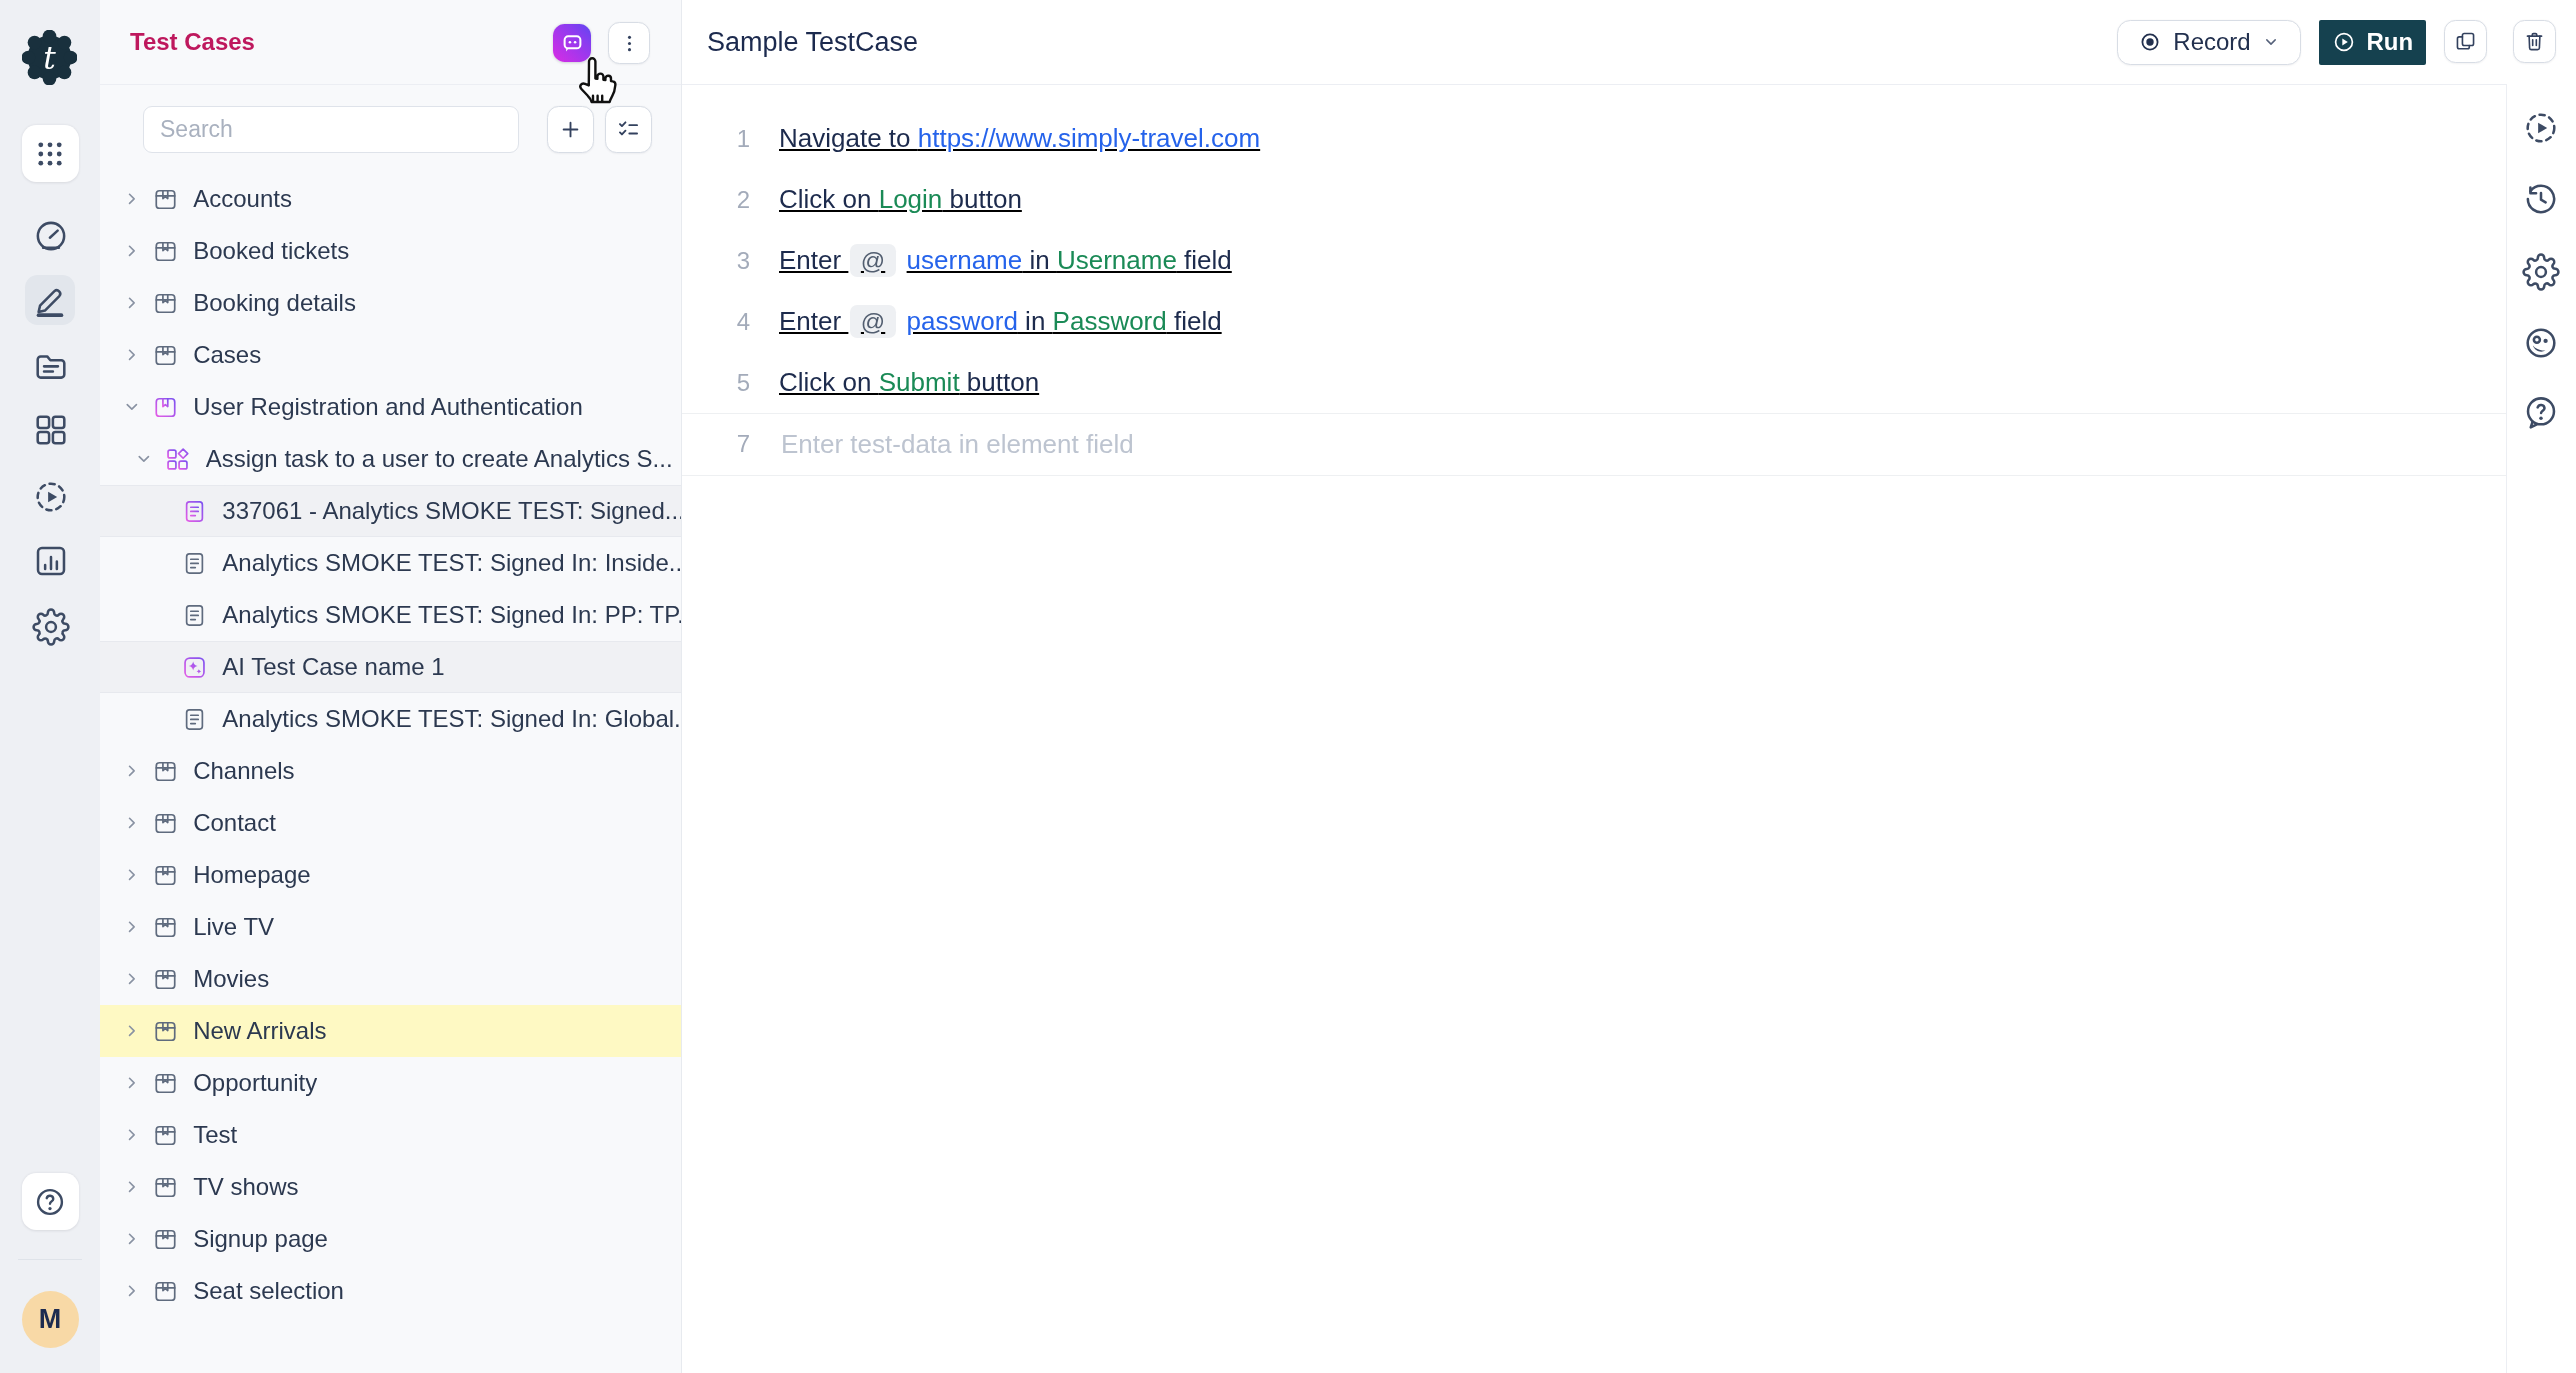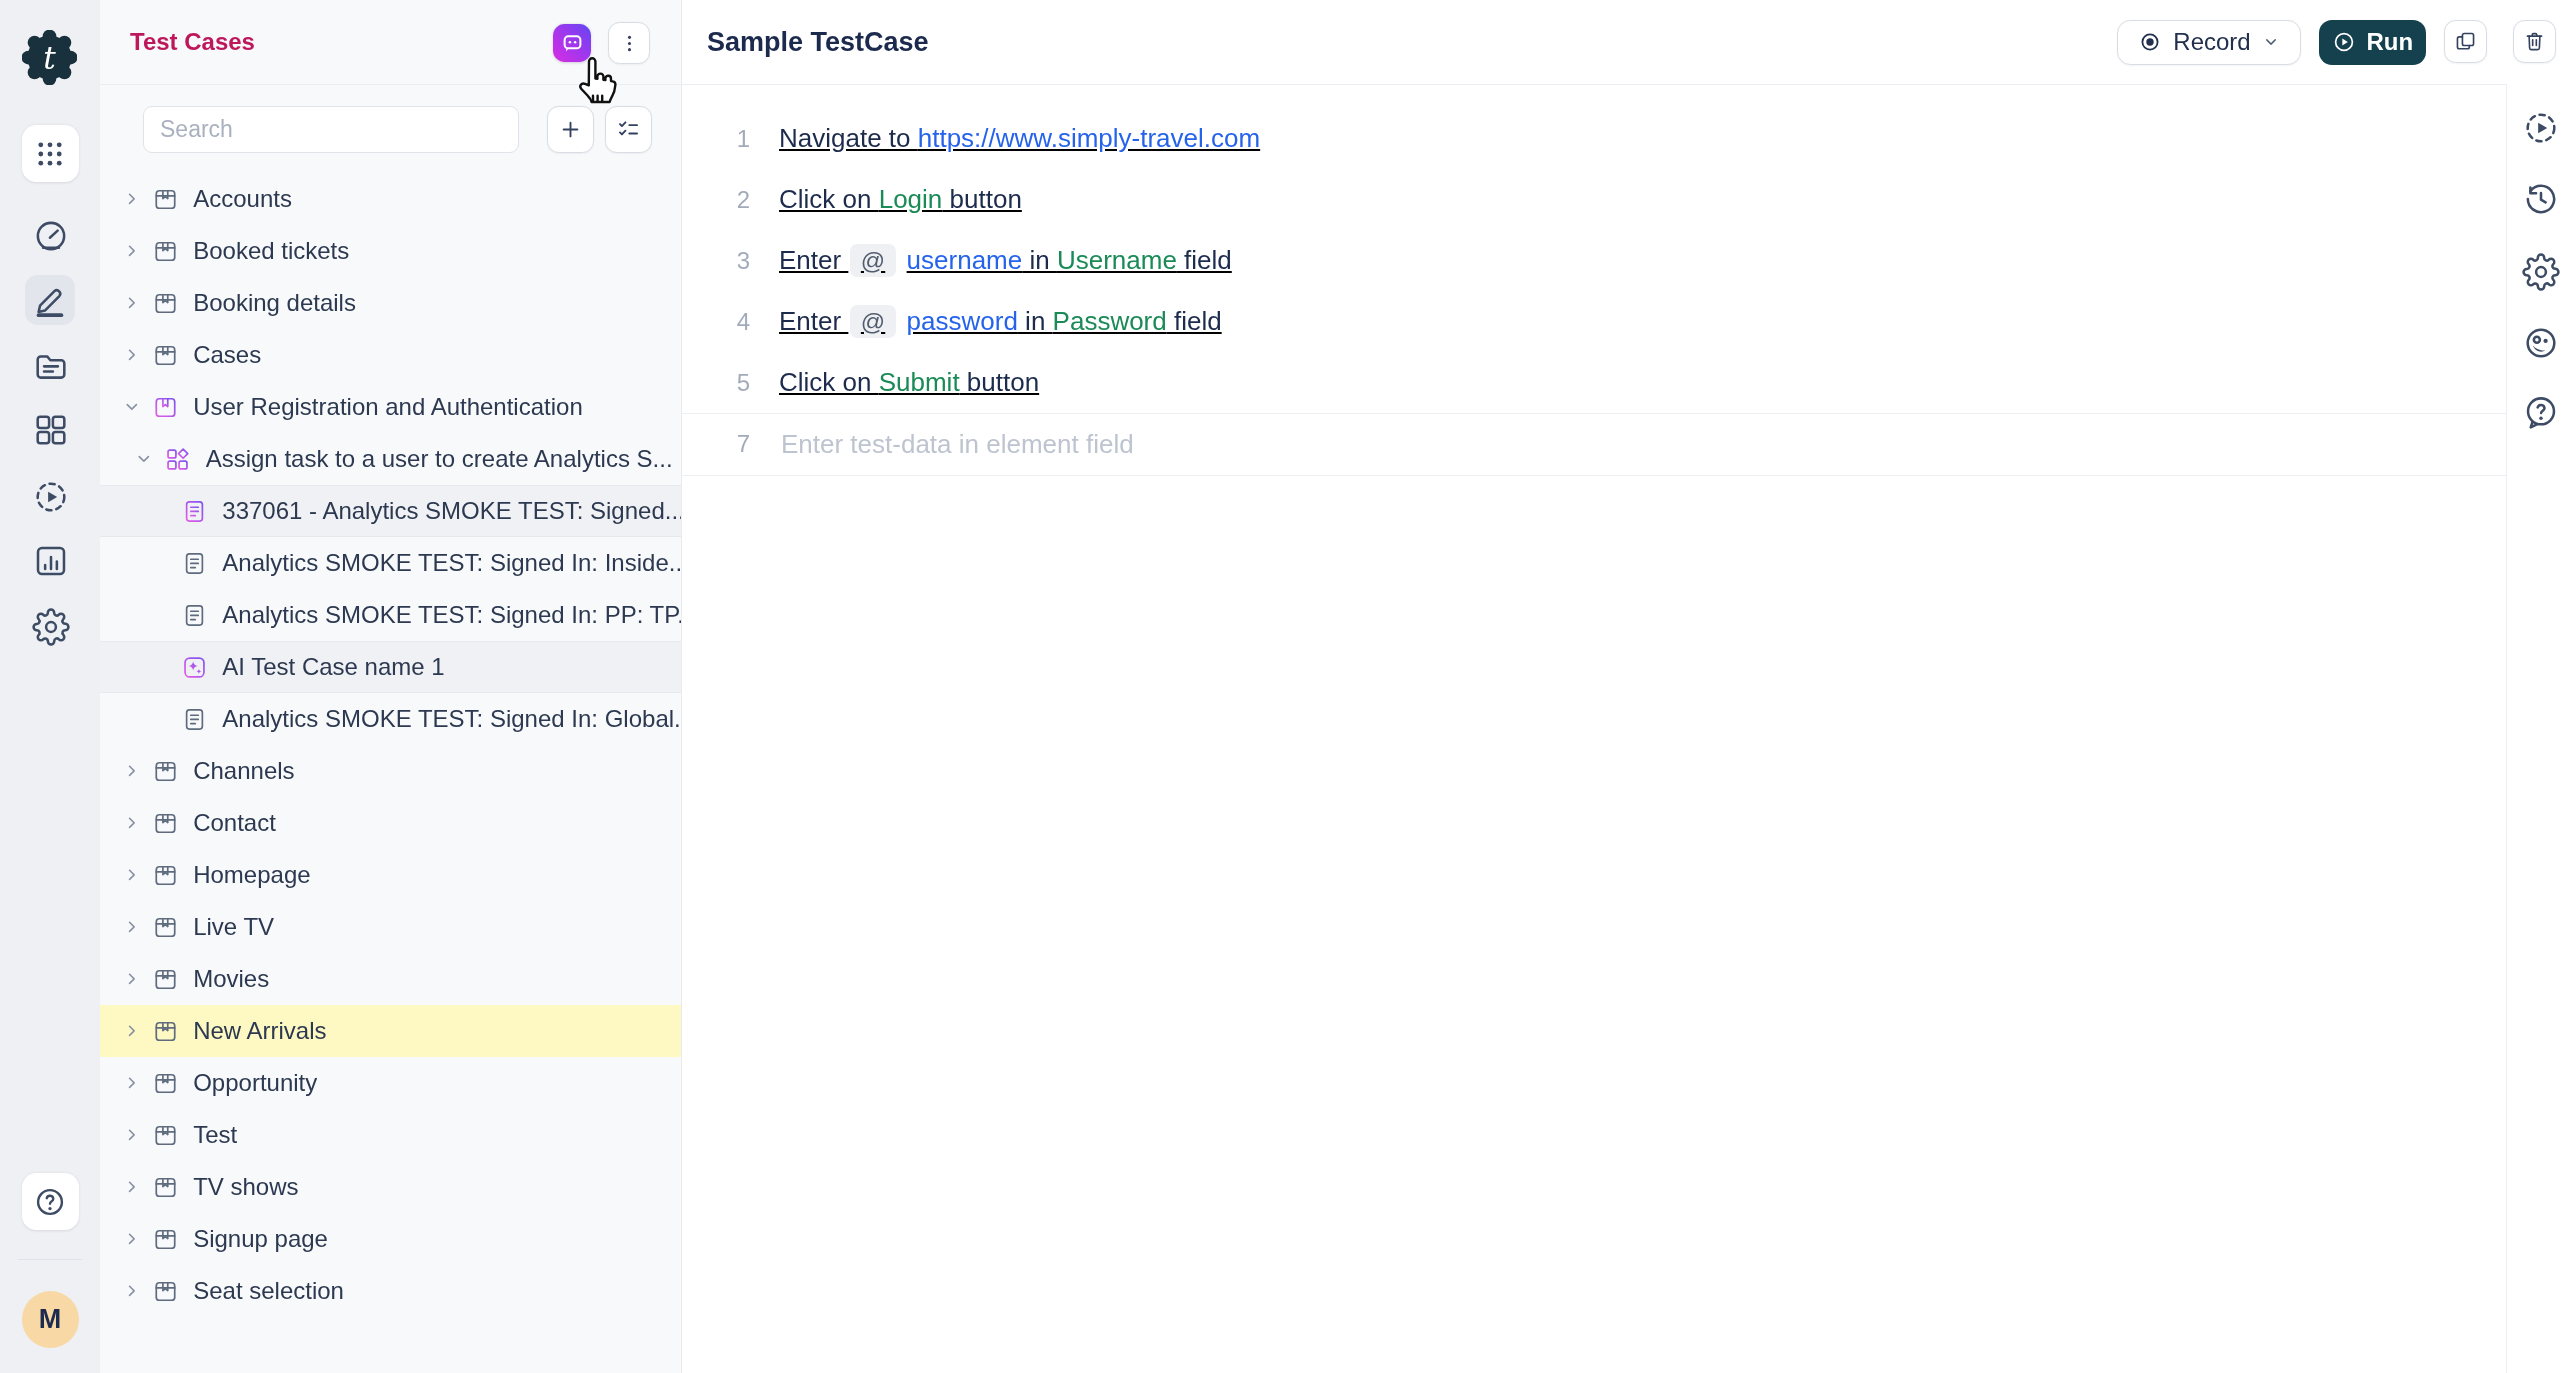--- a/index.html
+++ b/index.html
@@ -50,28 +50,28 @@
   .trow.lvl2{padding-left:81px;}
   .trow.hl{background:#f0f1f4;box-shadow:inset 0 0.9px 0 #e7e9ee, inset 0 -0.9px 0 #e7e9ee;}
   .trow.hlsoft{background:#fef9c3;}
   .cic{width:19.7px;height:19.7px;color:#8a93a3;flex:0 0 19.7px;margin-right:10.7px;}
   .tic{width:27px;height:27px;flex:0 0 27px;margin-right:14.3px;color:#5f6b7e;}
   .tlabel{font-size:24px;color:#2c3950;overflow:hidden;}
 
   
   #main{position:absolute;left:682px;top:0;bottom:0;width:1825px;background:#fff;}
   .m-header{position:absolute;left:0;right:0;top:0;height:84px;}
-  .m-title{position:absolute;left:25px;top:0;height:84px;display:flex;align-items:center;font-size:27px;font-weight:700;color:#1c2a4e;}
+  .m-title{position:absolute;left:25px;top:0;height:84px;display:flex;align-items:center;font-size:27px;font-weight:400;color:#1c2a4e;}
   .m-div{position:absolute;left:682px;right:0;top:84px;height:0.9px;background:#eceef3;z-index:2;}
   .record-btn{position:absolute;right:206px;top:19.7px;height:45px;padding:0 19.7px;display:flex;align-items:center;gap:11.6px;
     background:#fff;border:0.9px solid #d8dde5;border-radius:13.4px;box-shadow:0 0.9px 1.8px rgba(16,24,40,.05);}
   .record-btn .rec-ic{width:24px;height:24px;color:#22304e;}
   .record-btn .lbl{font-size:24px;color:#22304e;font-weight:500;}
   .record-btn .chev{width:18px;height:18px;color:#55617a;}
-  .run-btn{position:absolute;right:81px;top:19.7px;width:107px;height:45px;border-radius:13px;background:#15414f;
+  .run-btn{position:absolute;right:81px;top:19.7px;width:107px;height:45px;border-radius:2px;background:#15414f;
     display:flex;align-items:center;justify-content:center;gap:10.7px;color:#fff;}
   .run-btn svg{width:24px;height:24px;}
   .run-btn .lbl{font-size:24px;font-weight:600;}
   .copy-btn{position:absolute;right:19.7px;top:19.7px;width:43px;height:43px;}
   .copy-btn svg{width:23px;height:23px;}
 
   #steps{position:absolute;left:0;right:0;top:84px;padding-top:24px;}
   .srow{display:flex;align-items:center;height:61px;}
   .snum{width:68px;text-align:right;font-size:24px;color:#a3abba;flex:0 0 68px;}
   .stext{margin-left:29px;font-size:26px;display:flex;align-items:center;text-decoration:underline;}

